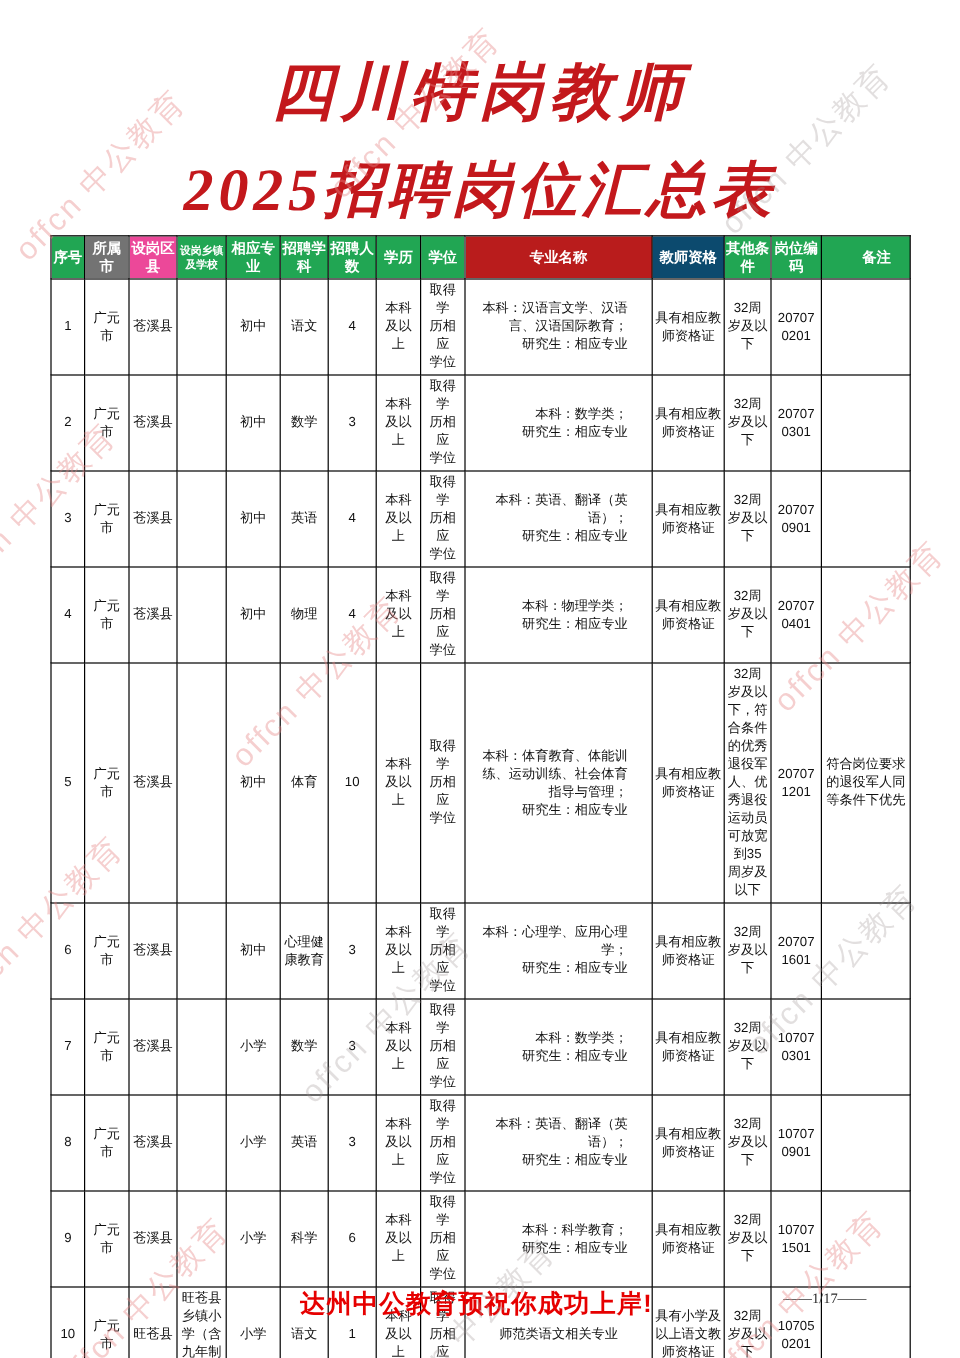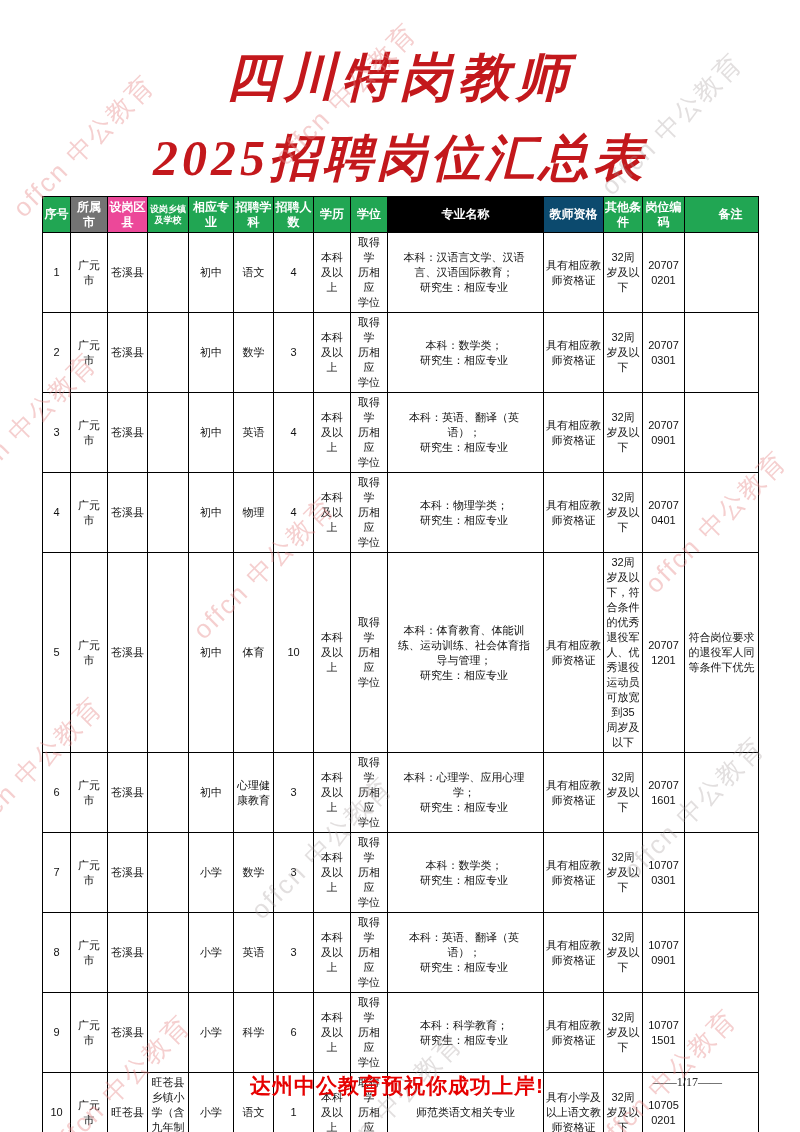--- a/index.html
+++ b/index.html
@@ -41,21 +41,21 @@
   table.jobs th, table.jobs td {
     border: 1.5px solid #000; vertical-align: middle;
     text-align: center; padding: 2px 2px; overflow: hidden;
     word-break: break-all; white-space: pre-line;
   }
   table.jobs th {
     color: #fff; font-weight: bold; font-size: 12px; line-height: 15px;
     padding: 2px 1px;
   }
   table.jobs th.small-hdr { font-size: 9px; line-height: 11px; }
-  table.jobs td.left { text-align: center; padding-left: 5px; padding-right: 8px; }
+  table.jobs td.left { text-align: right; padding-left: 5px; padding-right: 20px; }
 
   
   .footer { position: absolute; top: 1072px; left: 0; width: 100%; height: 30px; z-index: 4; }
   .slogan {
     position: absolute; left: 50%; transform: translateX(-51%);
     font-size: 21px; font-weight: bold; letter-spacing: 1px;
   }
   .page-num {
     position: absolute; right: 78px; top: 3px;
     font-family: "Liberation Serif", serif; font-size: 12px; color: #2a2a2a;
@@ -108,21 +108,21 @@
           <tr style="height: 36px;">
             <th style="background: rgb(33, 166, 83);">序号</th>
             <th style="background: #737373;">所属市</th>
             <th style="background: #ec4899;">设岗区县</th>
             <th class="small-hdr" style="background: rgb(33, 166, 83);">设岗乡镇及学校</th>
             <th style="background: rgb(33, 166, 83);">相应专业</th>
             <th style="background: rgb(33, 166, 83);">招聘学科</th>
             <th style="background: rgb(33, 166, 83);">招聘人数</th>
             <th style="background: rgb(33, 166, 83);">学历</th>
             <th style="background: rgb(33, 166, 83);">学位</th>
-            <th style="background: #000000;">专业名称</th>
+            <th style="background: #b91c1c;">专业名称</th>
             <th style="background: #0c4a6e;">教师资格</th>
             <th style="background: rgb(33, 166, 83);">其他条件</th>
             <th style="background: rgb(33, 166, 83);">岗位编码</th>
             <th style="background: rgb(33, 166, 83); padding-left: 19px;">备注</th>
           </tr>
         </thead>
         <tbody>
           <tr style="height: 51px;">
             <td>1</td>
             <td>广元市</td>

